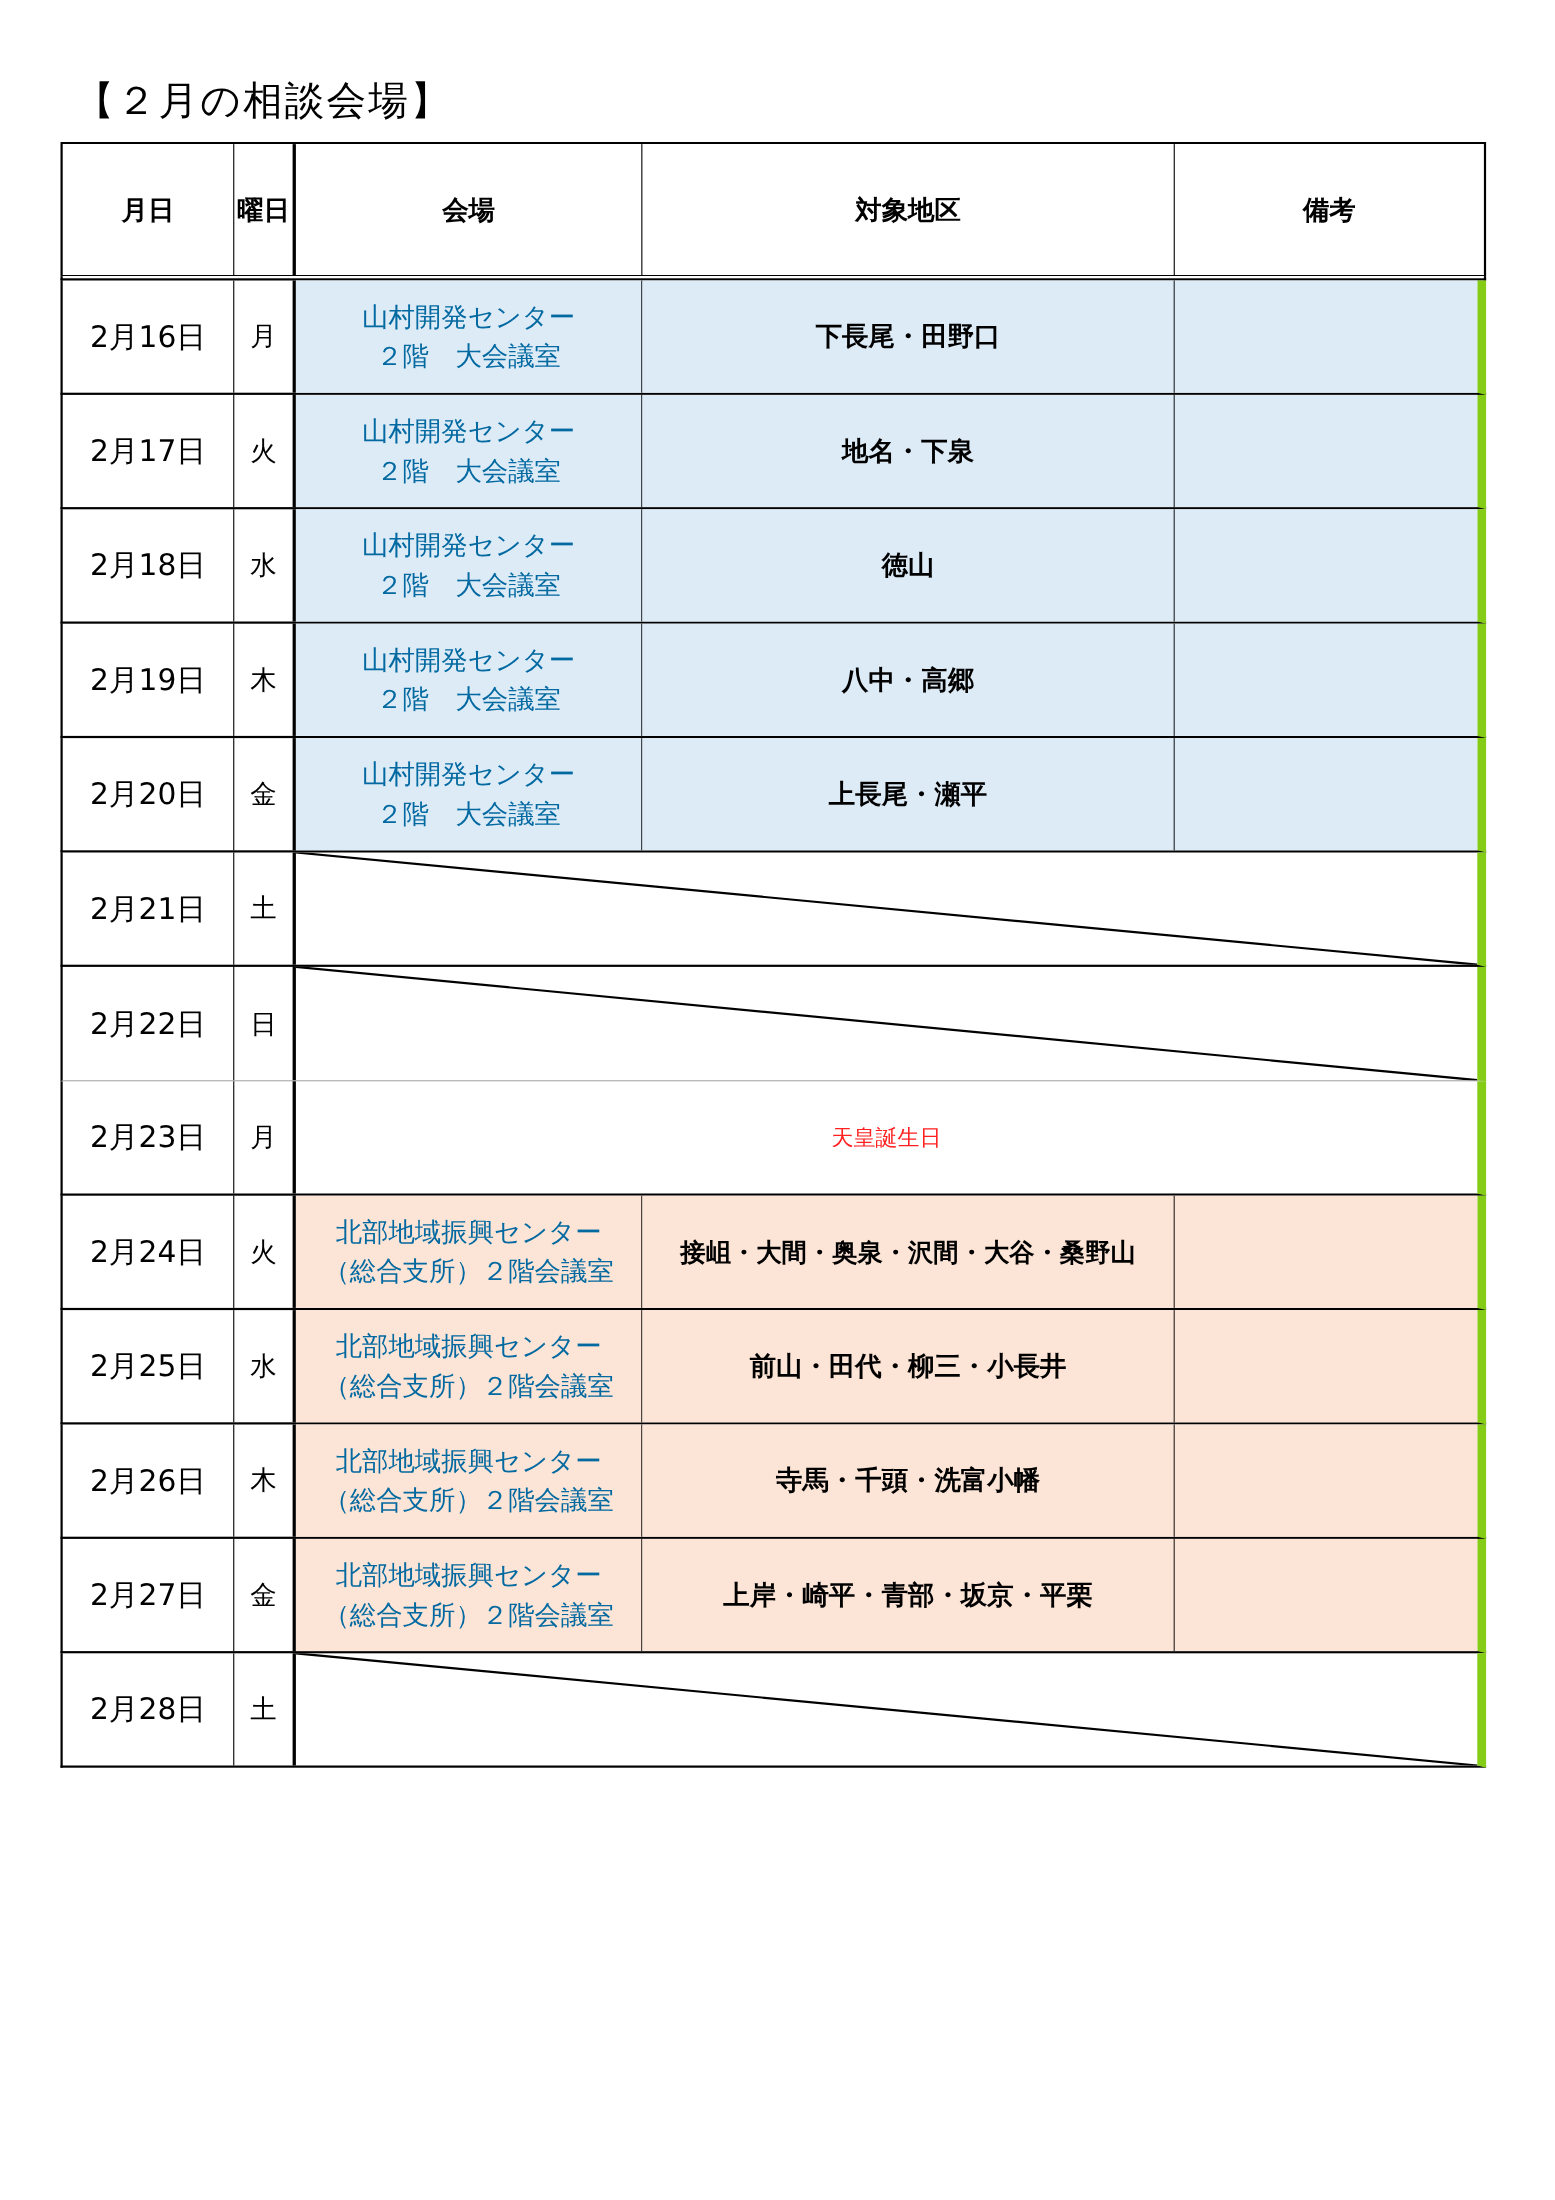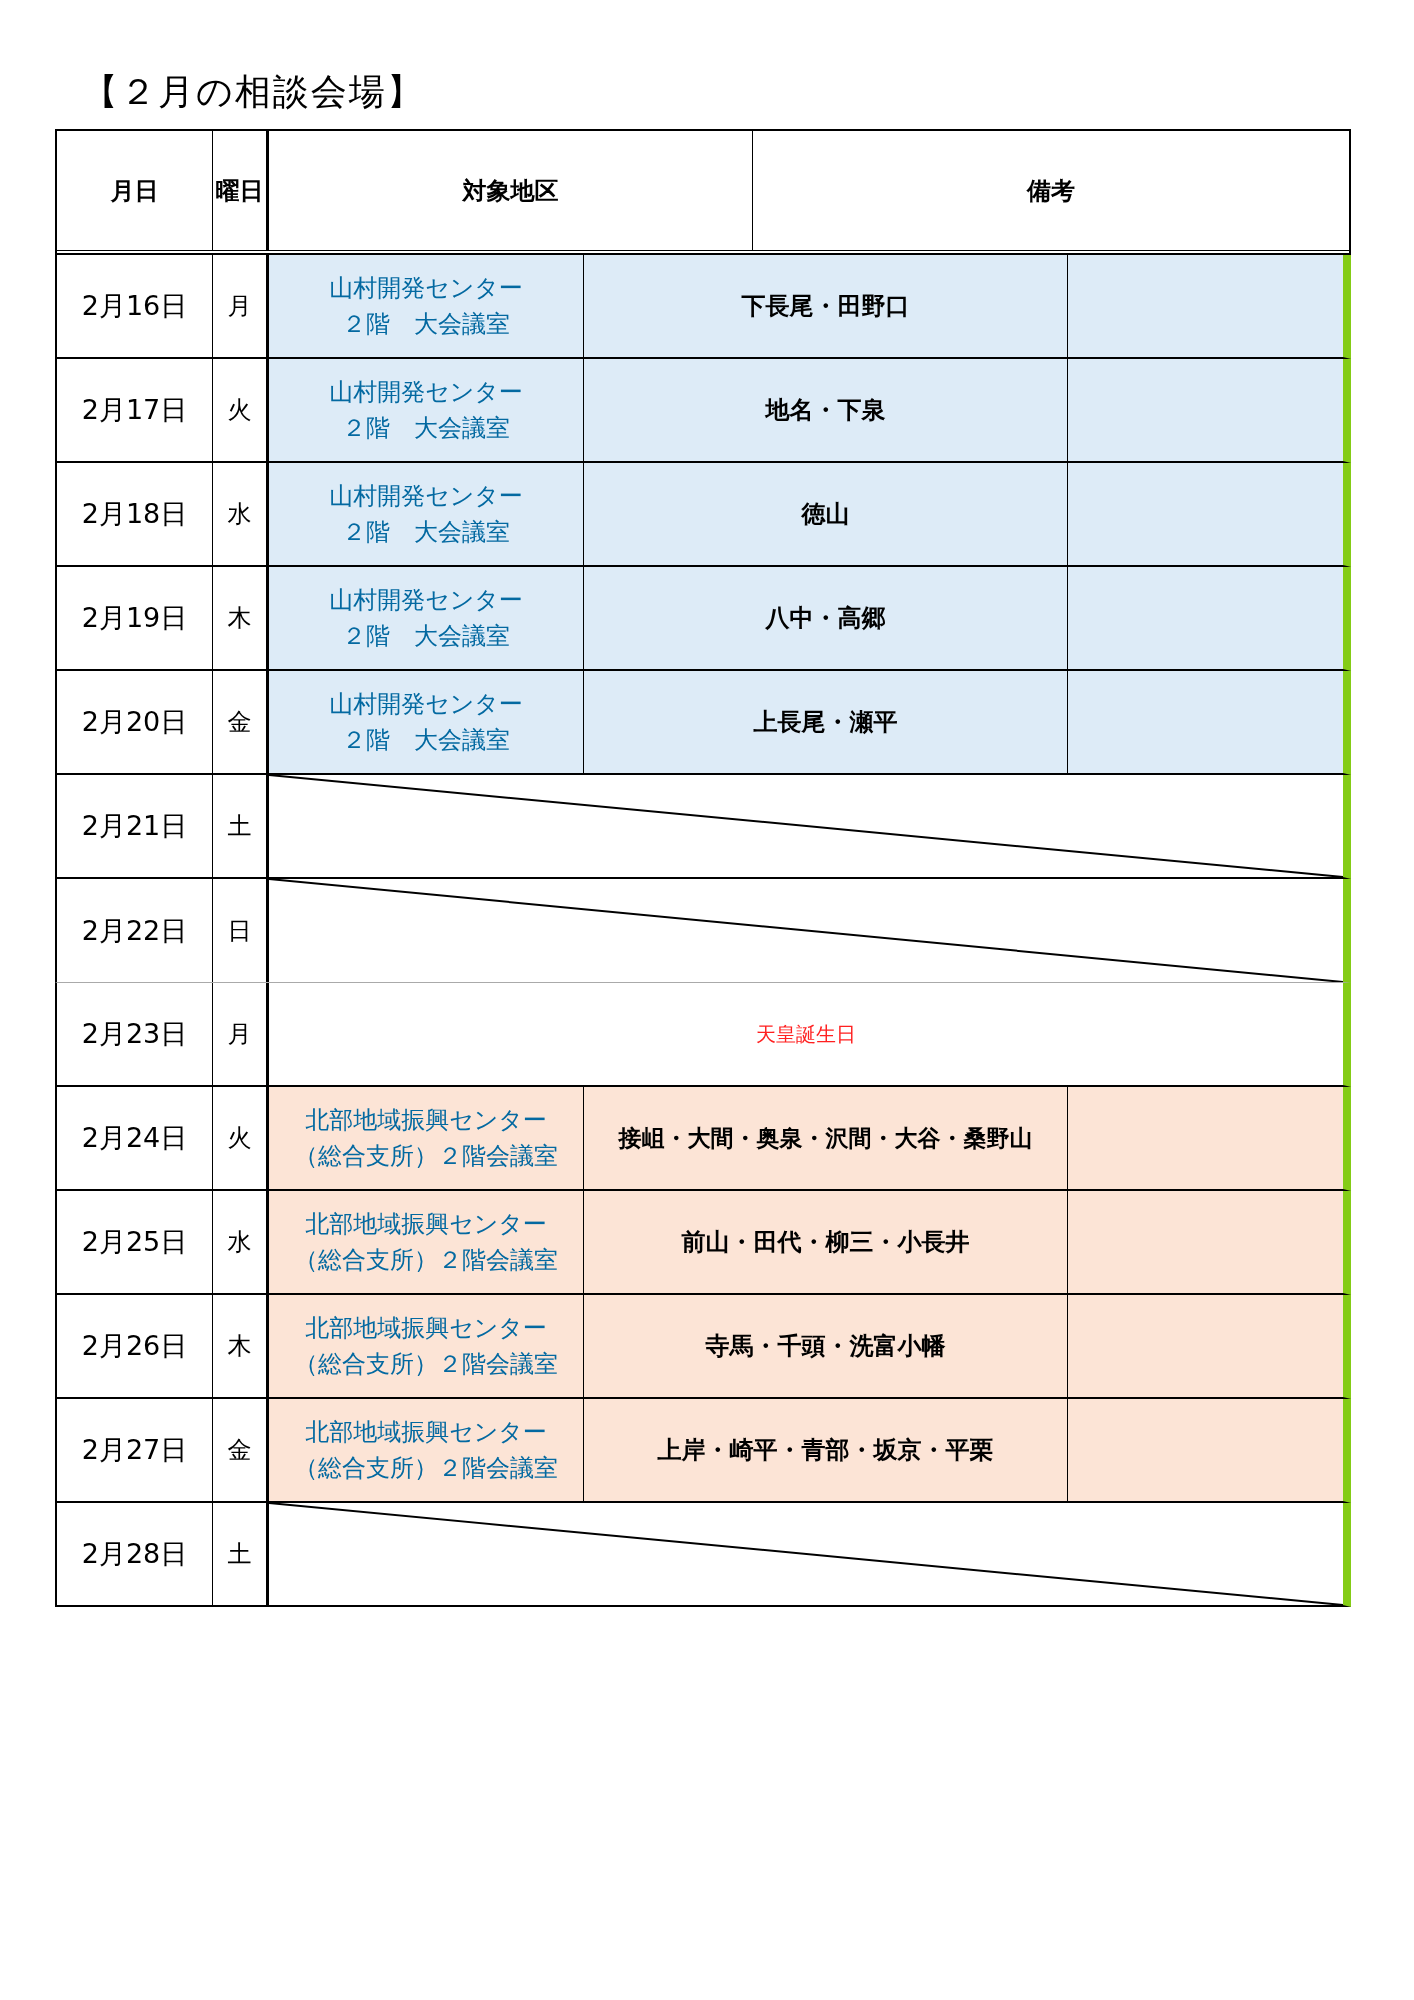--- a/index.html
+++ b/index.html
@@ -1,17 +1,17 @@
 <!DOCTYPE html>
 <html><head>
 <meta charset="utf-8">
 <style>
   html, body { margin: 0; padding: 0; background: #ffffff; }
   body { width: 1414px; height: 2000px; position: relative; font-family: "DejaVu Sans", "Liberation Sans", sans-serif; color: #000; }
-  .title { position: absolute; left: 82px; top: 68px; font-size: 36px; font-weight: normal; letter-spacing: 2px; white-space: nowrap; }
+  .title { position: absolute; left: 68px; top: 68px; font-size: 36px; font-weight: normal; letter-spacing: 2px; white-space: nowrap; }
   .tbl { position: absolute; left: 55px; top: 129px; width: 1296px; }
   .hdr { display: flex; height: 122px; border: 2px solid #000; border-bottom: 1px solid #000; box-sizing: border-box; }
   .hdr-gap { height: 4px; border-left: 2px solid #000; border-right: 2px solid #000; border-bottom: 2px solid #000; box-sizing: border-box; background: #fff; }
   .hcell { display: flex; align-items: center; justify-content: center; font-weight: bold; font-size: 24px; box-sizing: border-box; border-right: 1px solid #000; }
   .hcell:last-child { border-right: none; }
   .c1 { width: 156px; } .c2 { width: 56px; border-right: 3px solid #000 !important; } .c3 { width: 315px; } .c4 { width: 484px; } .c5 { flex: 1; }
   .row { display: flex; height: 104px; border-left: 2px solid #000; border-right: 8px solid #84cc16; border-bottom: 2px solid #000; box-sizing: border-box; position: relative; }
   .row.light-bottom { border-bottom: 1px solid #aaa; }
   .cell { display: flex; align-items: center; justify-content: center; box-sizing: border-box; border-right: 1px solid #000; text-align: center; }
   .cell:last-child { border-right: none; }
@@ -27,20 +27,21 @@
 </style>
 </head>
 <body>
 
 <div class="title">【２月の相談会場】</div>
 
 <div class="tbl">
   <div class="hdr">
     <div class="hcell c1">月日</div>
     <div class="hcell c2">曜日</div>
+    <div class="hcell c3">会場</div>
     <div class="hcell c4">対象地区</div>
     <div class="hcell c5">備考</div>
   </div>
   <div class="hdr-gap"></div>
 
   <div class="row">
     <div class="cell c1 date">2月16日</div>
     <div class="cell c2 wd">月</div>
     <div class="cell c3 venue blue">
       <span>山村開発センター</span>

